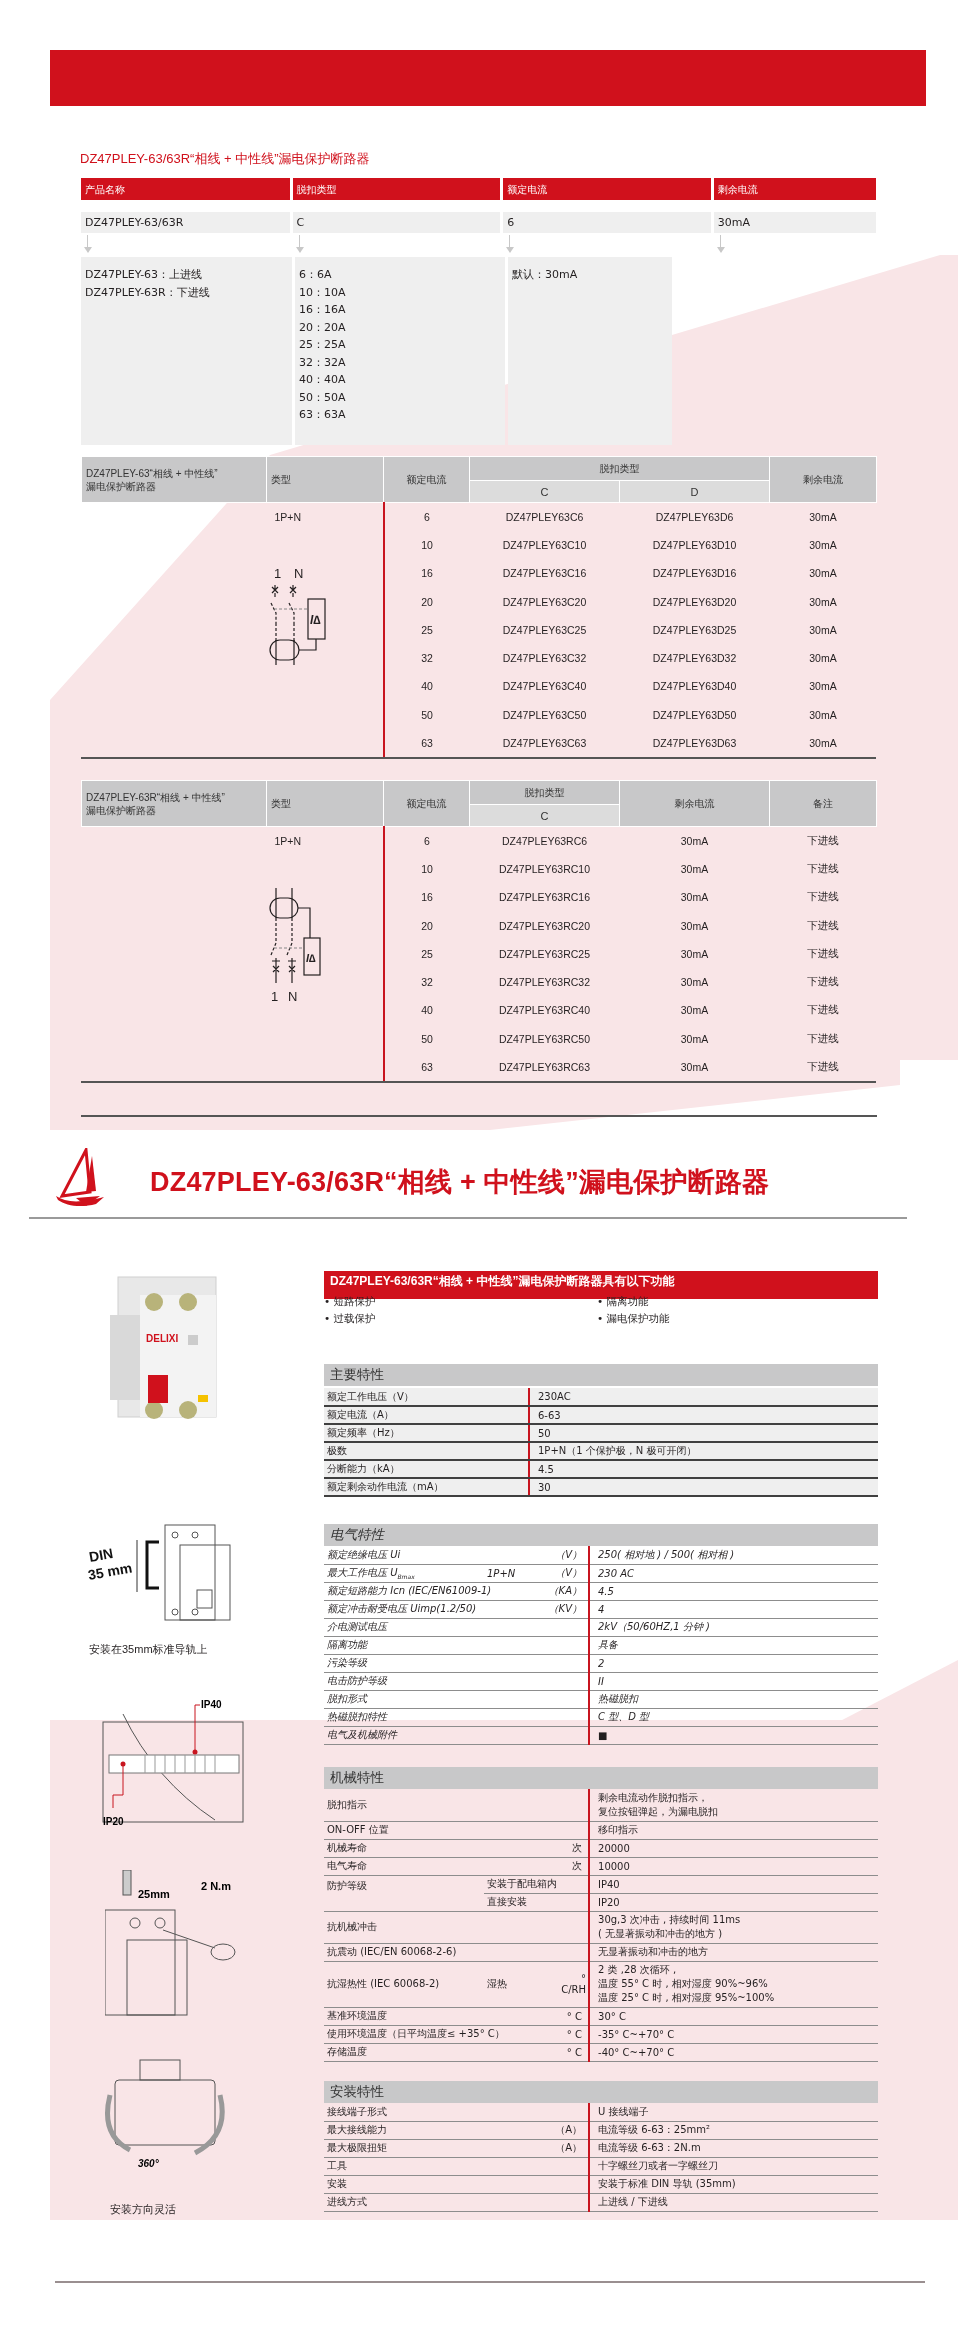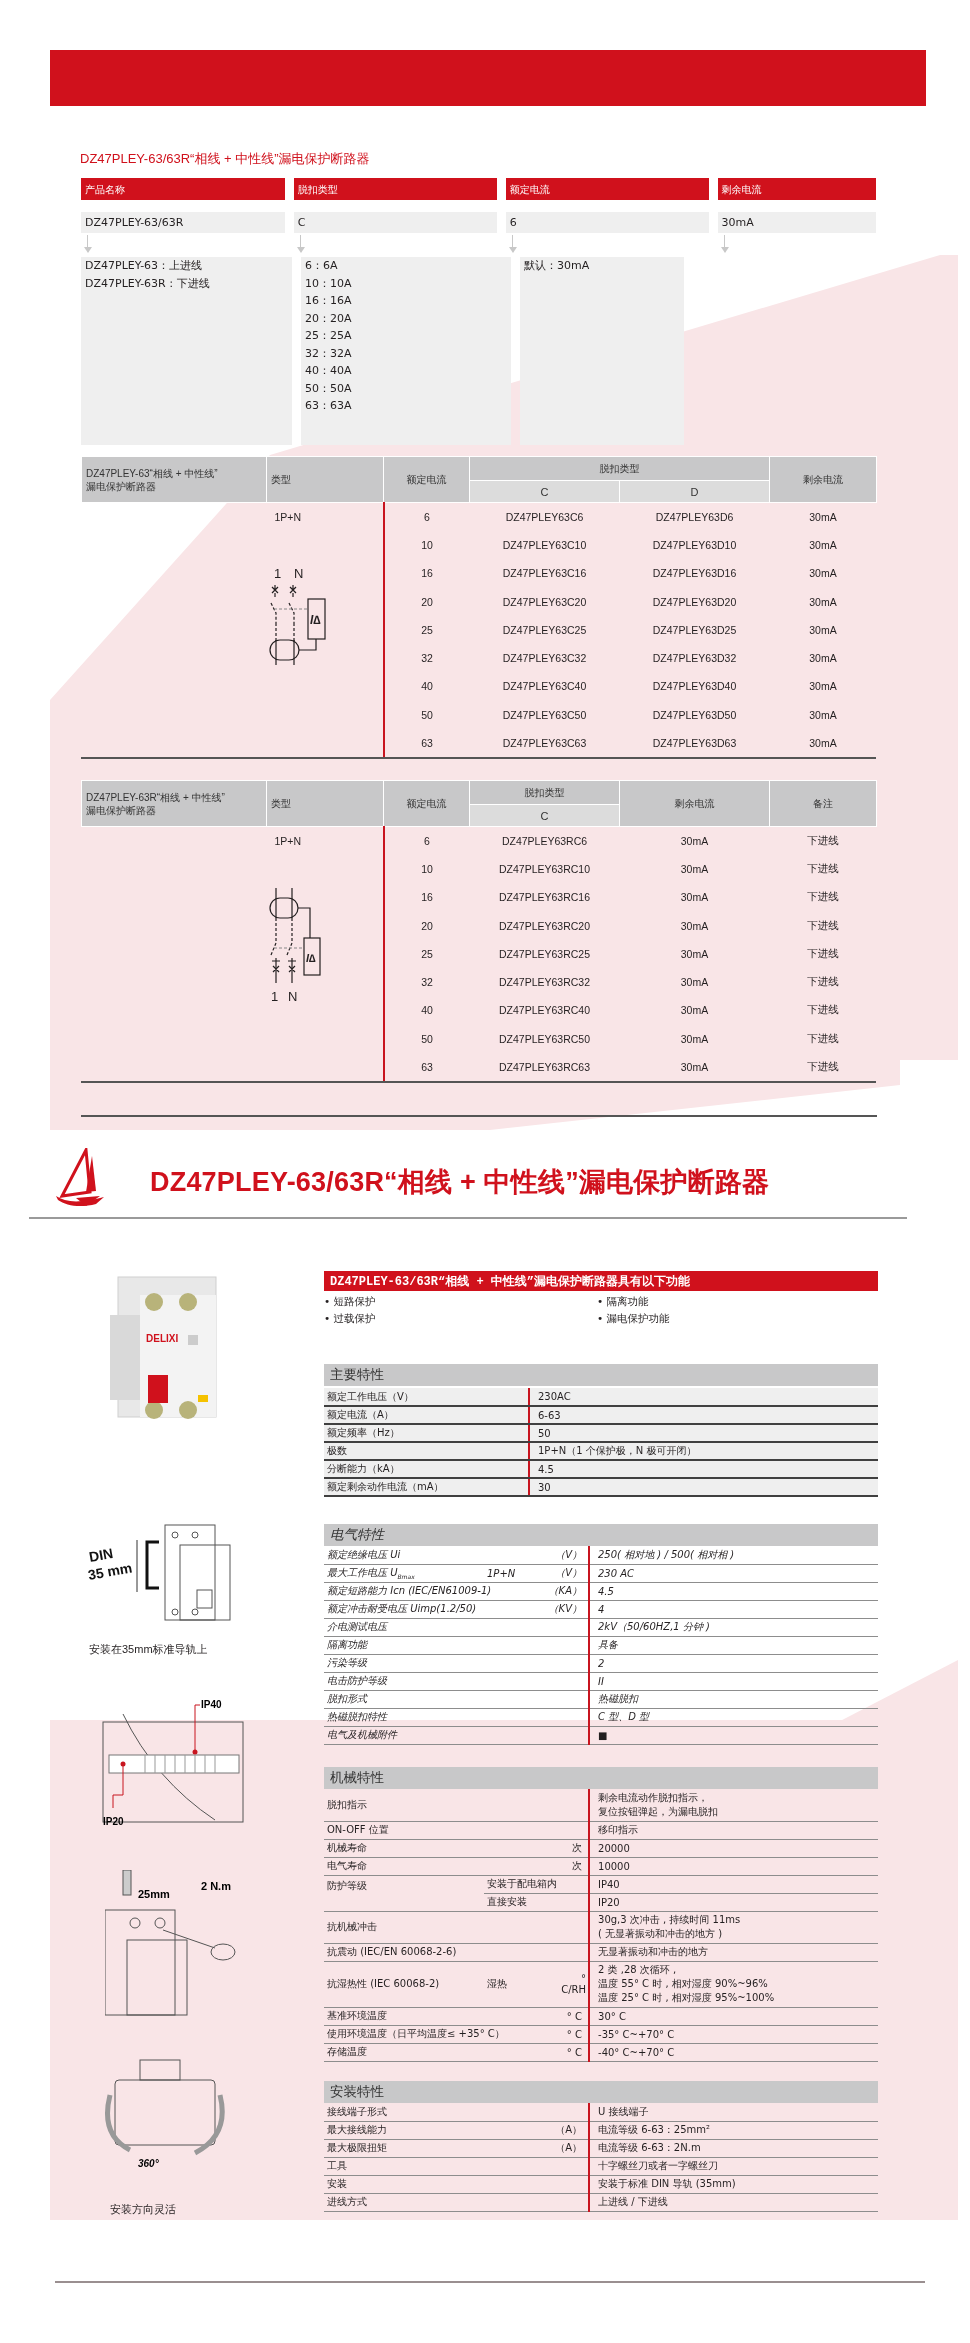--- a/index.html
+++ b/index.html
@@ -6,30 +6,30 @@
   html, body { width: 970px; background: #ffffff; }
   body { font-family: "DejaVu Sans", "Liberation Sans", sans-serif; color: #231f20; font-size: 11px; position: relative; height: 2343px; overflow: hidden; }
   .layer { position: relative; z-index: 1; }
 
   
   .top-banner { position: absolute; left: 50px; top: 50px; width: 876px; height: 56px; background: #d0111c; }
 
   
   .sec1-title { position: absolute; left: 80px; top: 150px; font-size: 13px; color: #d0111c; font-family: "Liberation Sans", sans-serif; }
   .spec-grid { position: absolute; left: 81px; top: 178px; width: 795px; }
-  .spec-row { display: flex; gap: 9px; }
+  .spec-row { display: flex; gap: 3px; }
   .spec-head { height: 22px; }
   .spec-head > div { background: #d0111c; color: #fff; font-size: 10px; padding: 5px 4px; height: 22px; }
   .spec-val { margin-top: 12px; }
   .spec-val > div { background: #efefef; font-size: 11px; padding: 4px; height: 21px; }
   .spec-arrows { height: 24px; }
   .spec-arrows > div { position: relative; }
   .spec-arrows > div::before { content: ""; position: absolute; left: 6px; top: 2px; width: 1px; height: 16px; background: #c8c8c8; }
   .spec-arrows > div::after { content: ""; position: absolute; left: 3px; top: 14px; border-left: 4px solid transparent; border-right: 4px solid transparent; border-top: 6px solid #c8c8c8; }
-  .spec-detail > div { background: #efefef; height: 188px; padding: 0 4px; font-size: 11px; line-height: 17.5px; }
+  .spec-detail > div { background: #efefef; height: 188px; padding: 9px 4px; font-size: 11px; line-height: 17.5px; }
   .c1 { width: 211px; } .c2 { width: 210px; } .c3 { width: 210px; } .c4 { width: 164px; }
 
   
   .ord { position: absolute; left: 81px; width: 795px; }
   .ord table { width: 100%; border-collapse: collapse; table-layout: fixed; font-family: "Liberation Sans", sans-serif; }
   .ord th { background: #c8c8c9; font-weight: normal; font-size: 10px; color: #333; border: 1.5px solid #fff; padding: 0 4px; }
   .ord th.sub { background: #dcdcdc; font-size: 11px; height: 22px; }
   .ord th.left { text-align: left; }
   .ord td { font-size: 10.5px; height: 28.3px; text-align: center; color: #231f20; }
   .ord td.redline { border-left: 2px solid #c8141f; }
@@ -39,21 +39,21 @@
 
   
   .hr { position: absolute; height: 2px; background: #555; }
   .hr-light { position: absolute; height: 2px; background: #9a9a9a; }
 
   
   .sec2-title { position: absolute; left: 150px; top: 1164px; font-size: 27px; font-weight: bold; color: #d0111c; font-family: "Liberation Sans", sans-serif; letter-spacing: 0.2px; }
   .logo { position: absolute; left: 56px; top: 1148px; }
 
   
-  .feat-bar { position: absolute; left: 324px; top: 1271px; width: 554px; height: 20px; background: #d0111c; color: #fff; font-weight: bold; font-size: 12px; padding: 2px 6px; font-family: Liberation Mono, monospace; }
+  .feat-bar { position: absolute; left: 324px; top: 1271px; width: 554px; height: 28px; background: #d0111c; color: #fff; font-weight: bold; font-size: 12px; padding: 2px 6px; font-family: Liberation Sans, sans-serif; }
   .feat-list { position: absolute; left: 324px; top: 1295px; width: 554px; display: grid; grid-template-columns: 273px 273px; row-gap: 3px; font-size: 10.5px; }
   .feat-list span::before { content: "• "; }
 
   .block { position: absolute; left: 324px; width: 554px; }
   .block .bhead { background: #c8c8c9; height: 22px; font-size: 13.5px; padding: 2px 6px; color: #333; }
   .block table { width: 100%; border-collapse: collapse; table-layout: fixed; }
   .block td { font-size: 10px; padding: 0 3px; height: 18px; vertical-align: middle; }
   .block td.v { border-left: 2px solid #c8141f; padding-left: 8px; }
   .main-tab td { background: #efefef; border-bottom: 2px solid #404040; margin-left: 24px; }
   .line-tab td { border-bottom: 1.5px solid #8d8d8d; }

